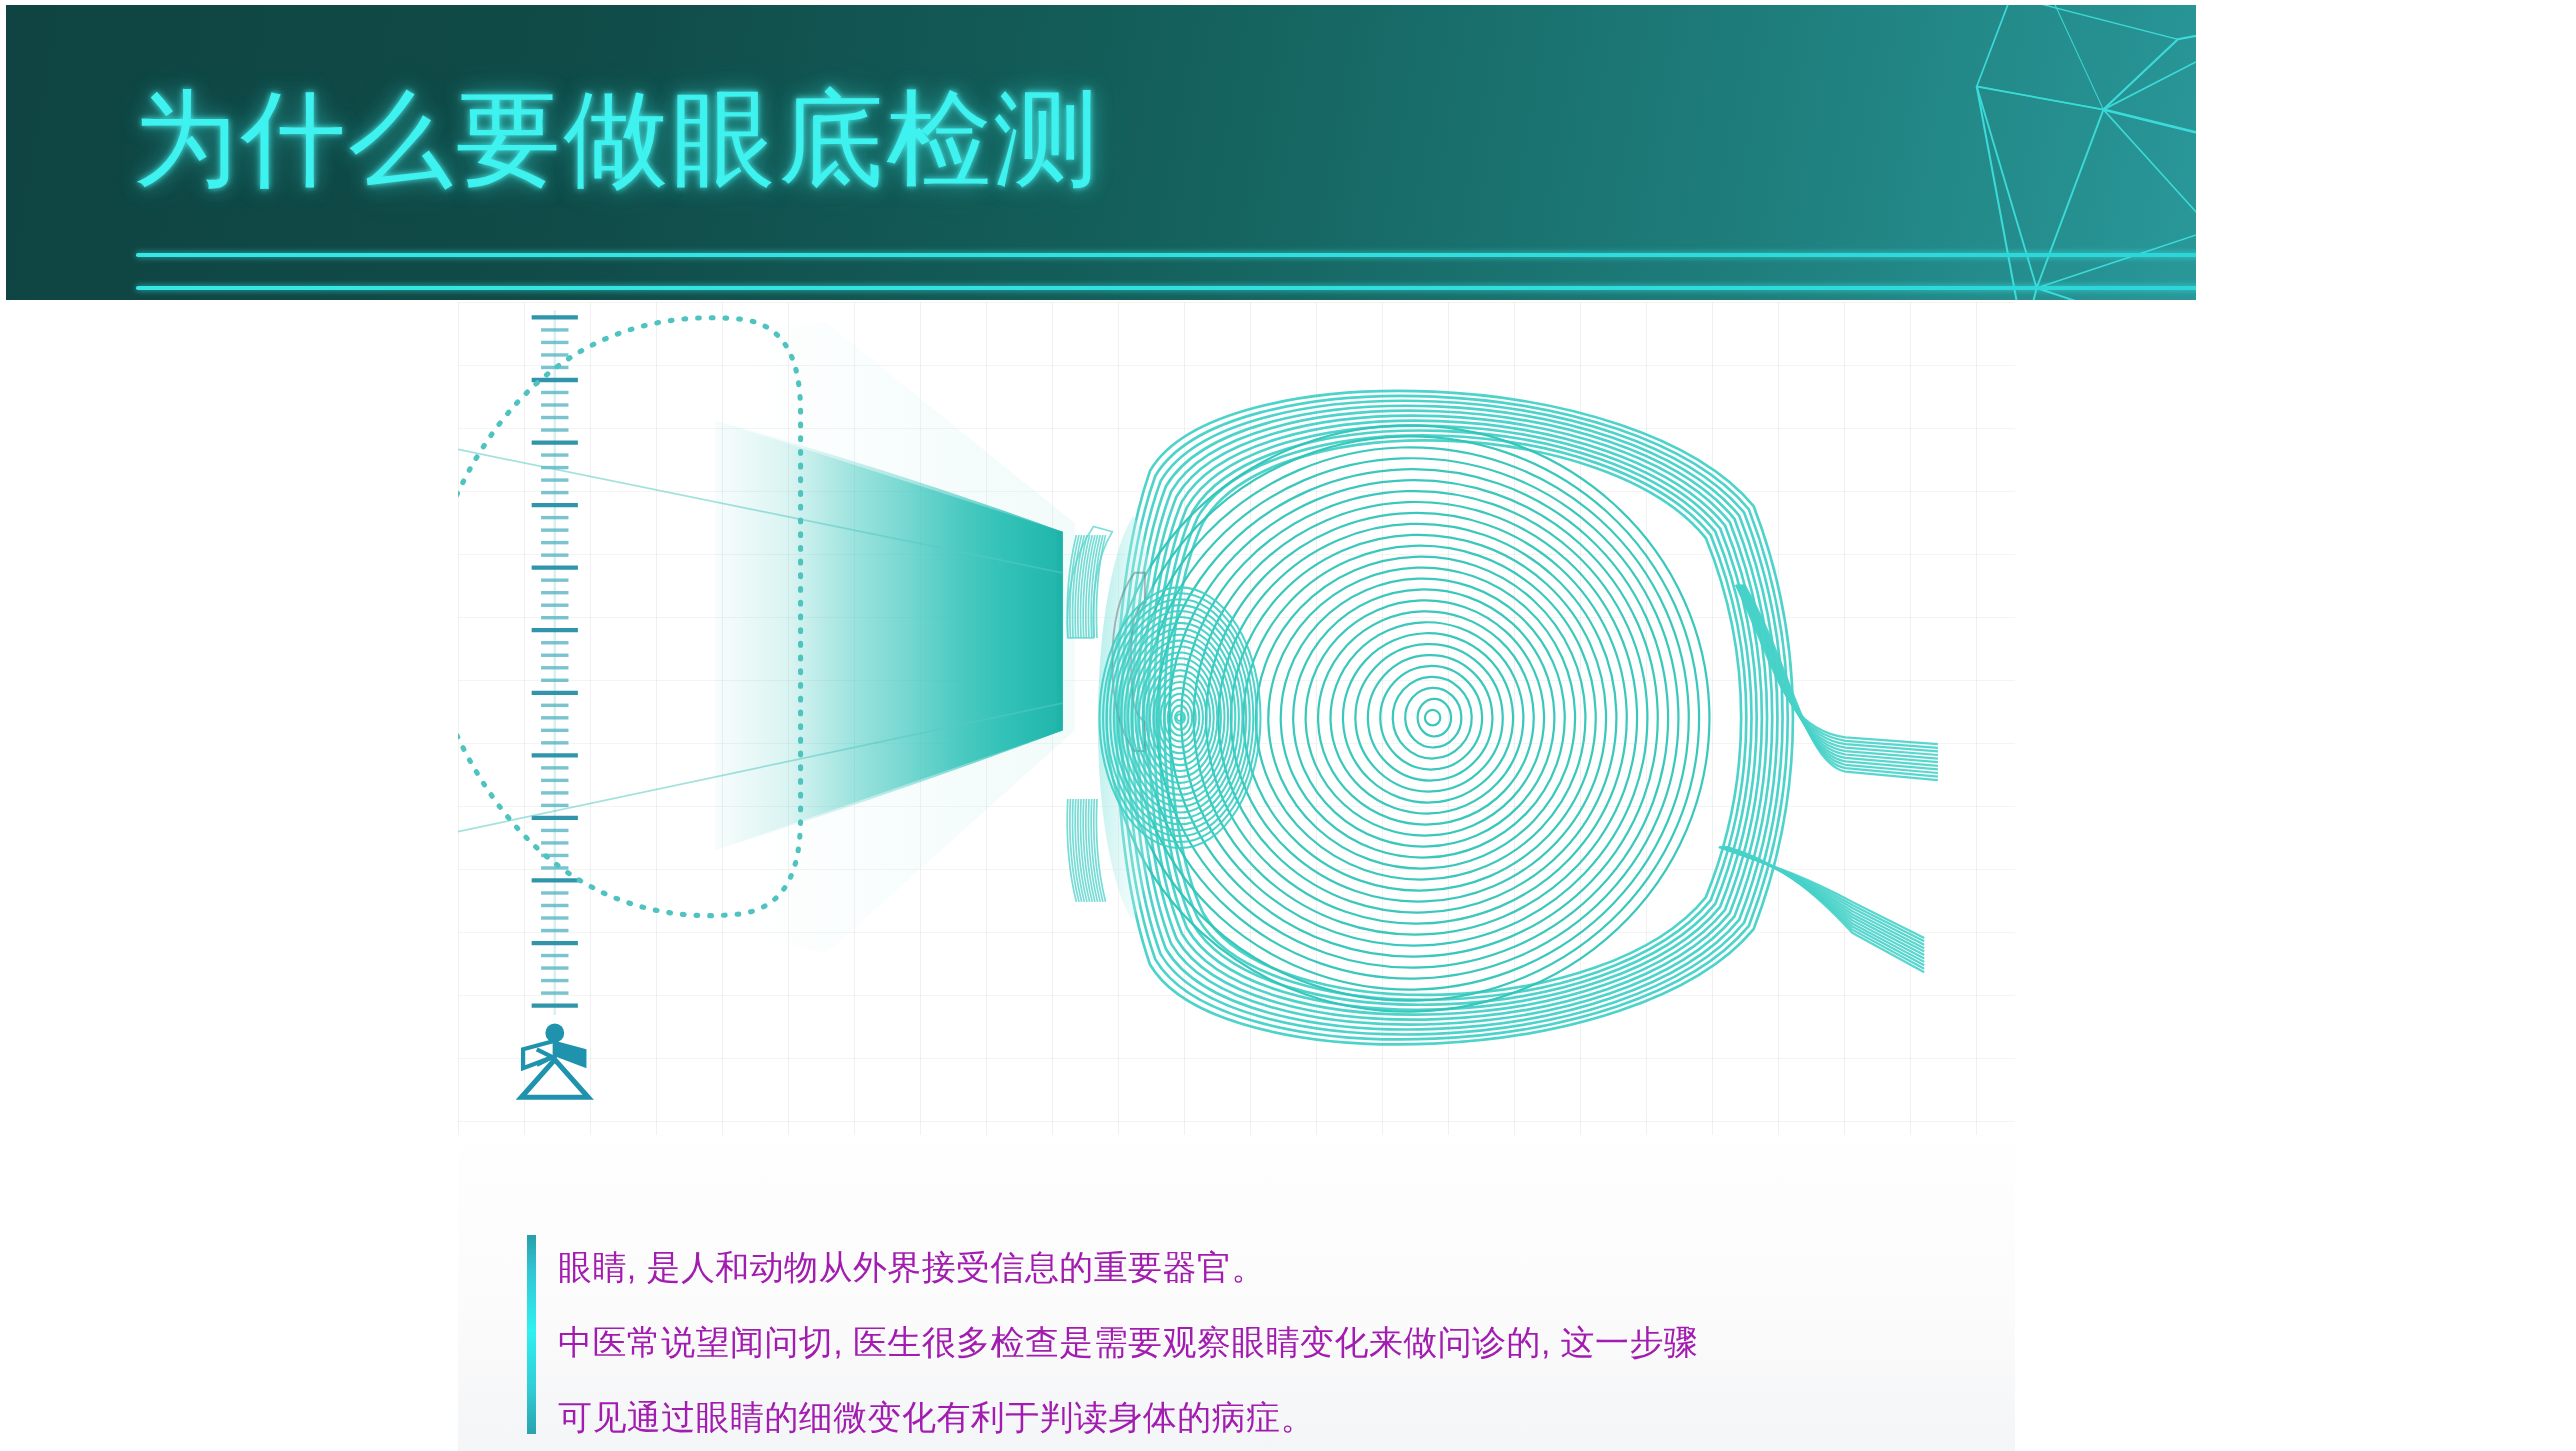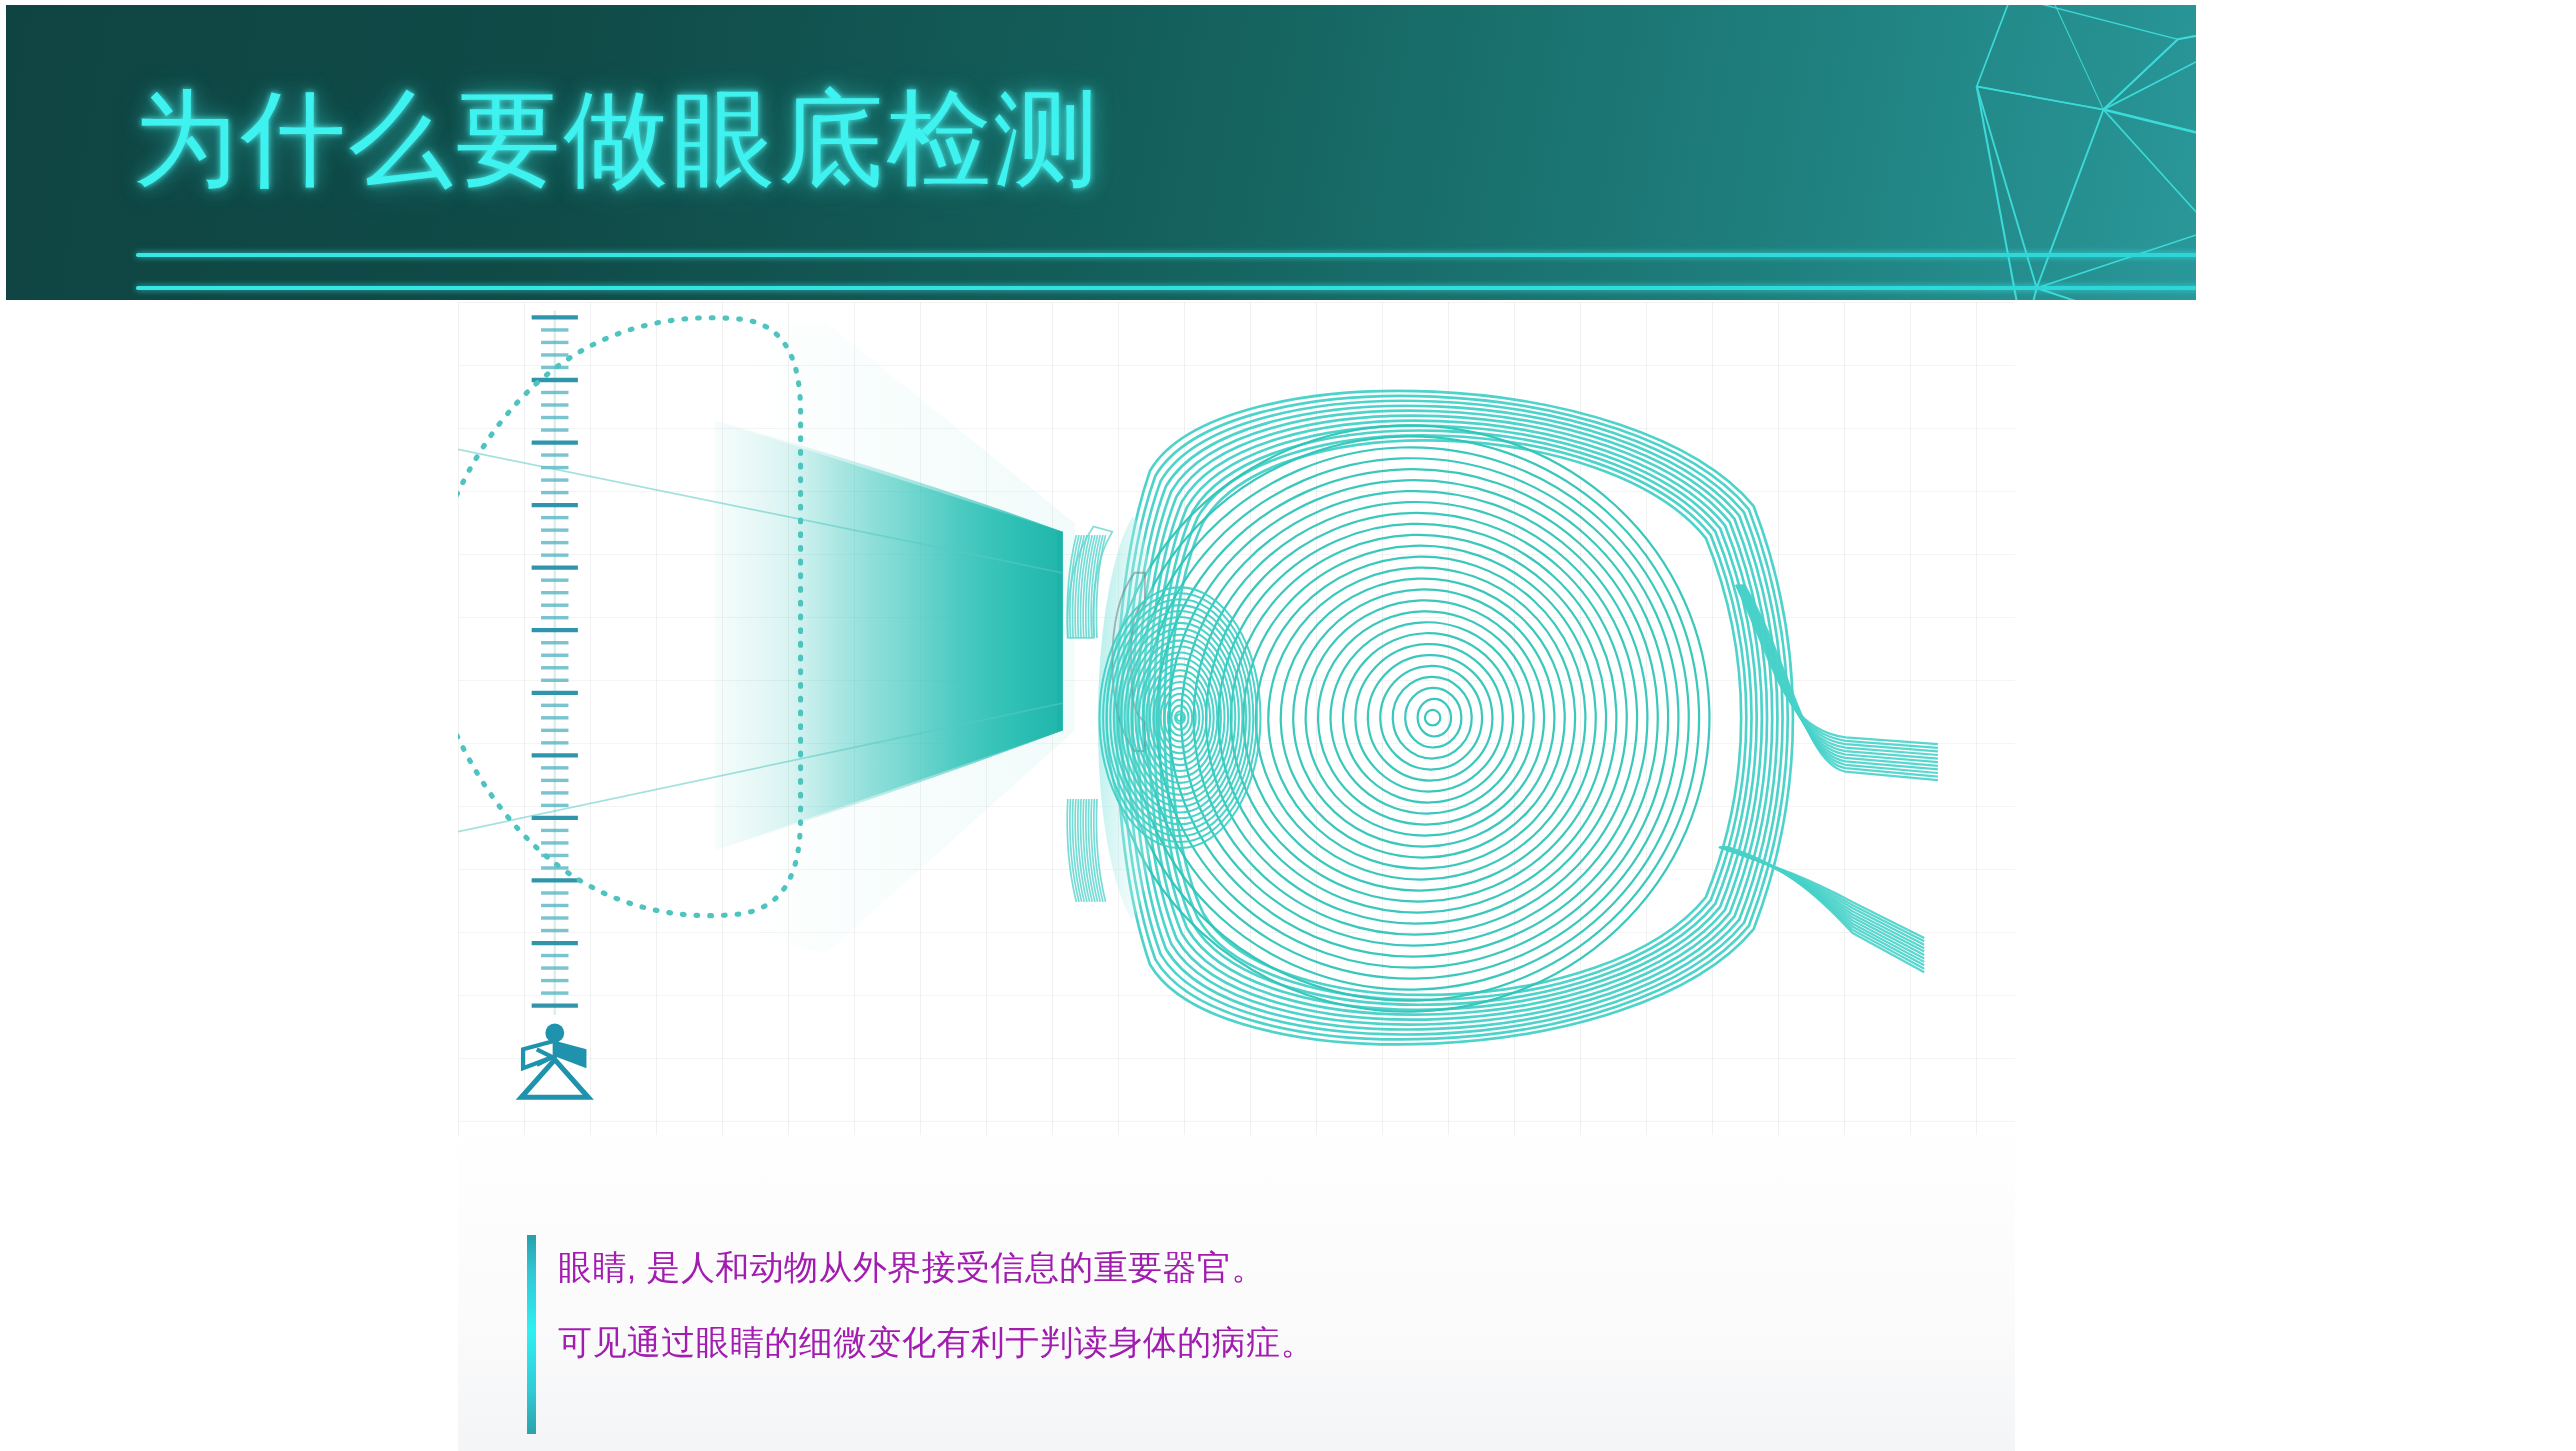--- a/index.html
+++ b/index.html
@@ -494,18 +494,19 @@
           <path d="M 1482,636 C 1542,654 1584,688
           1628,736 L 1712,782" opacity="0.9"></path>
         </g>
     </g>
   </svg>
 
   <div class="body-block">
     <div class="accent-bar"></div>
     <div class="body-lines">
       <div class="body-line">眼睛, 是人和动物从外界接受信息的重要器官。</div>
+      <div class="body-line">中医常说望闻问切, 医生很多检查是需要观察眼睛变化来做问诊的, 这一步骤</div>
       <div class="body-line">可见通过眼睛的细微变化有利于判读身体的病症。</div>
     </div>
   </div>
 
 </div>
 
 
 </body></html>

